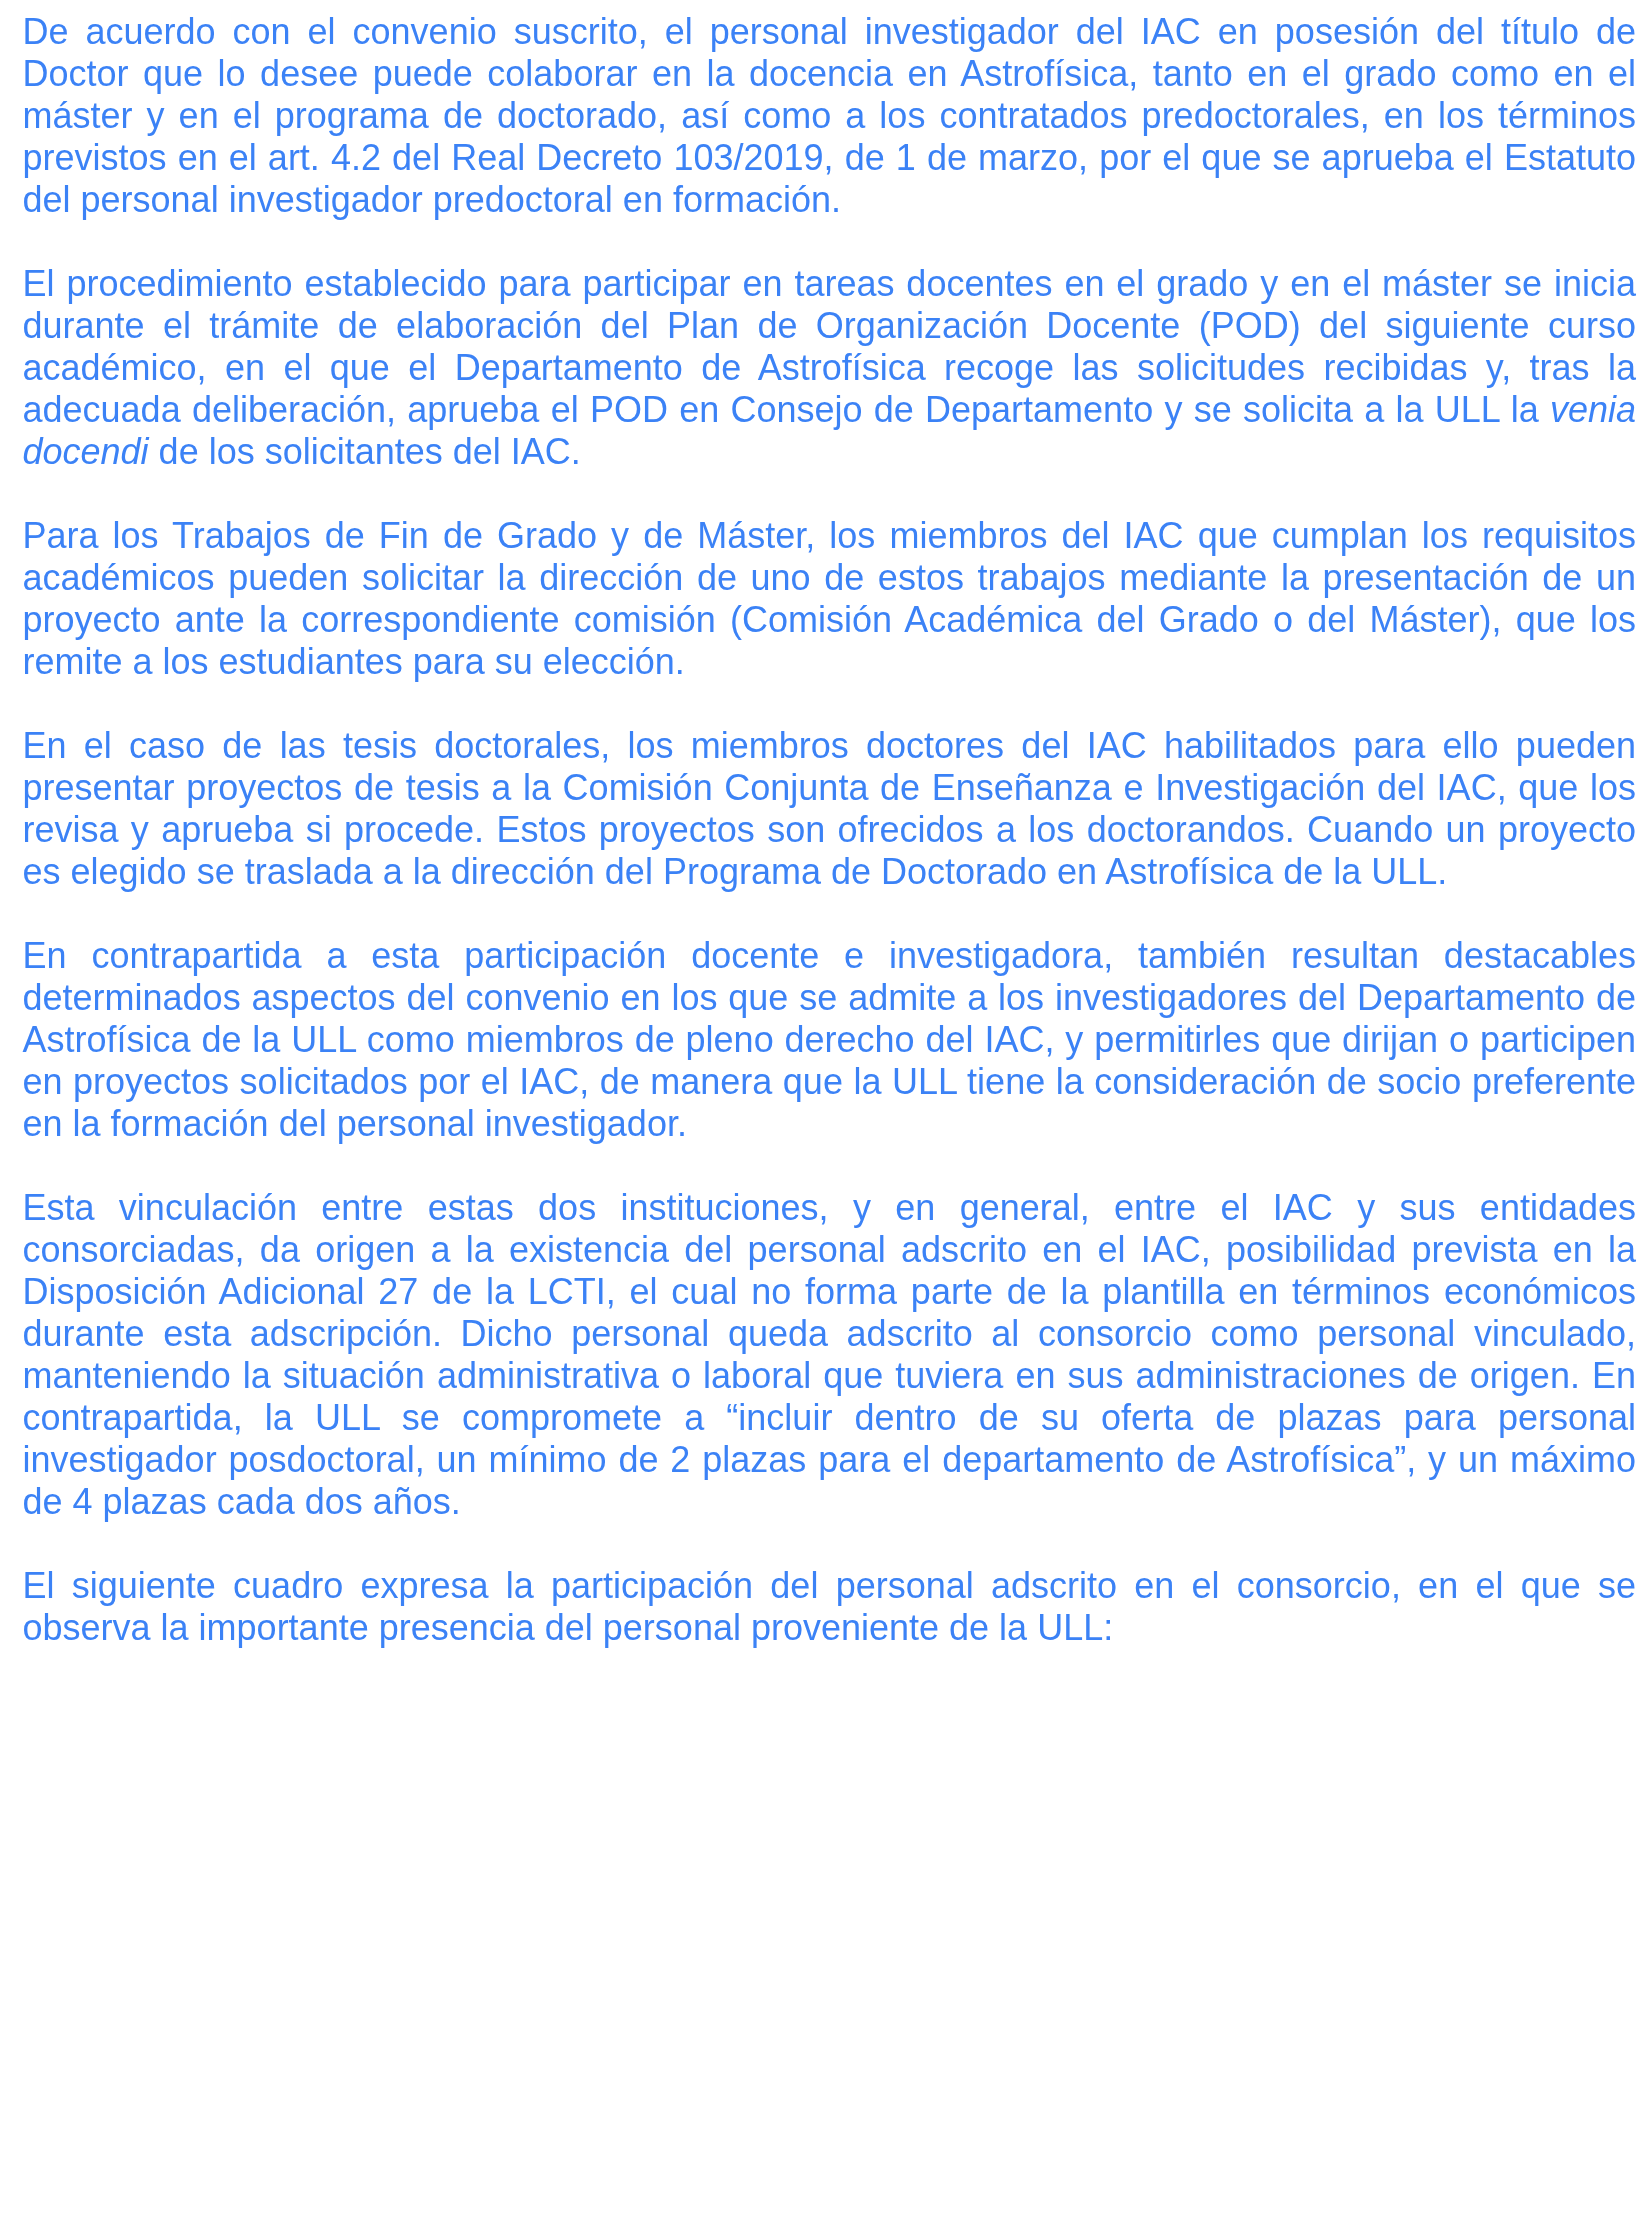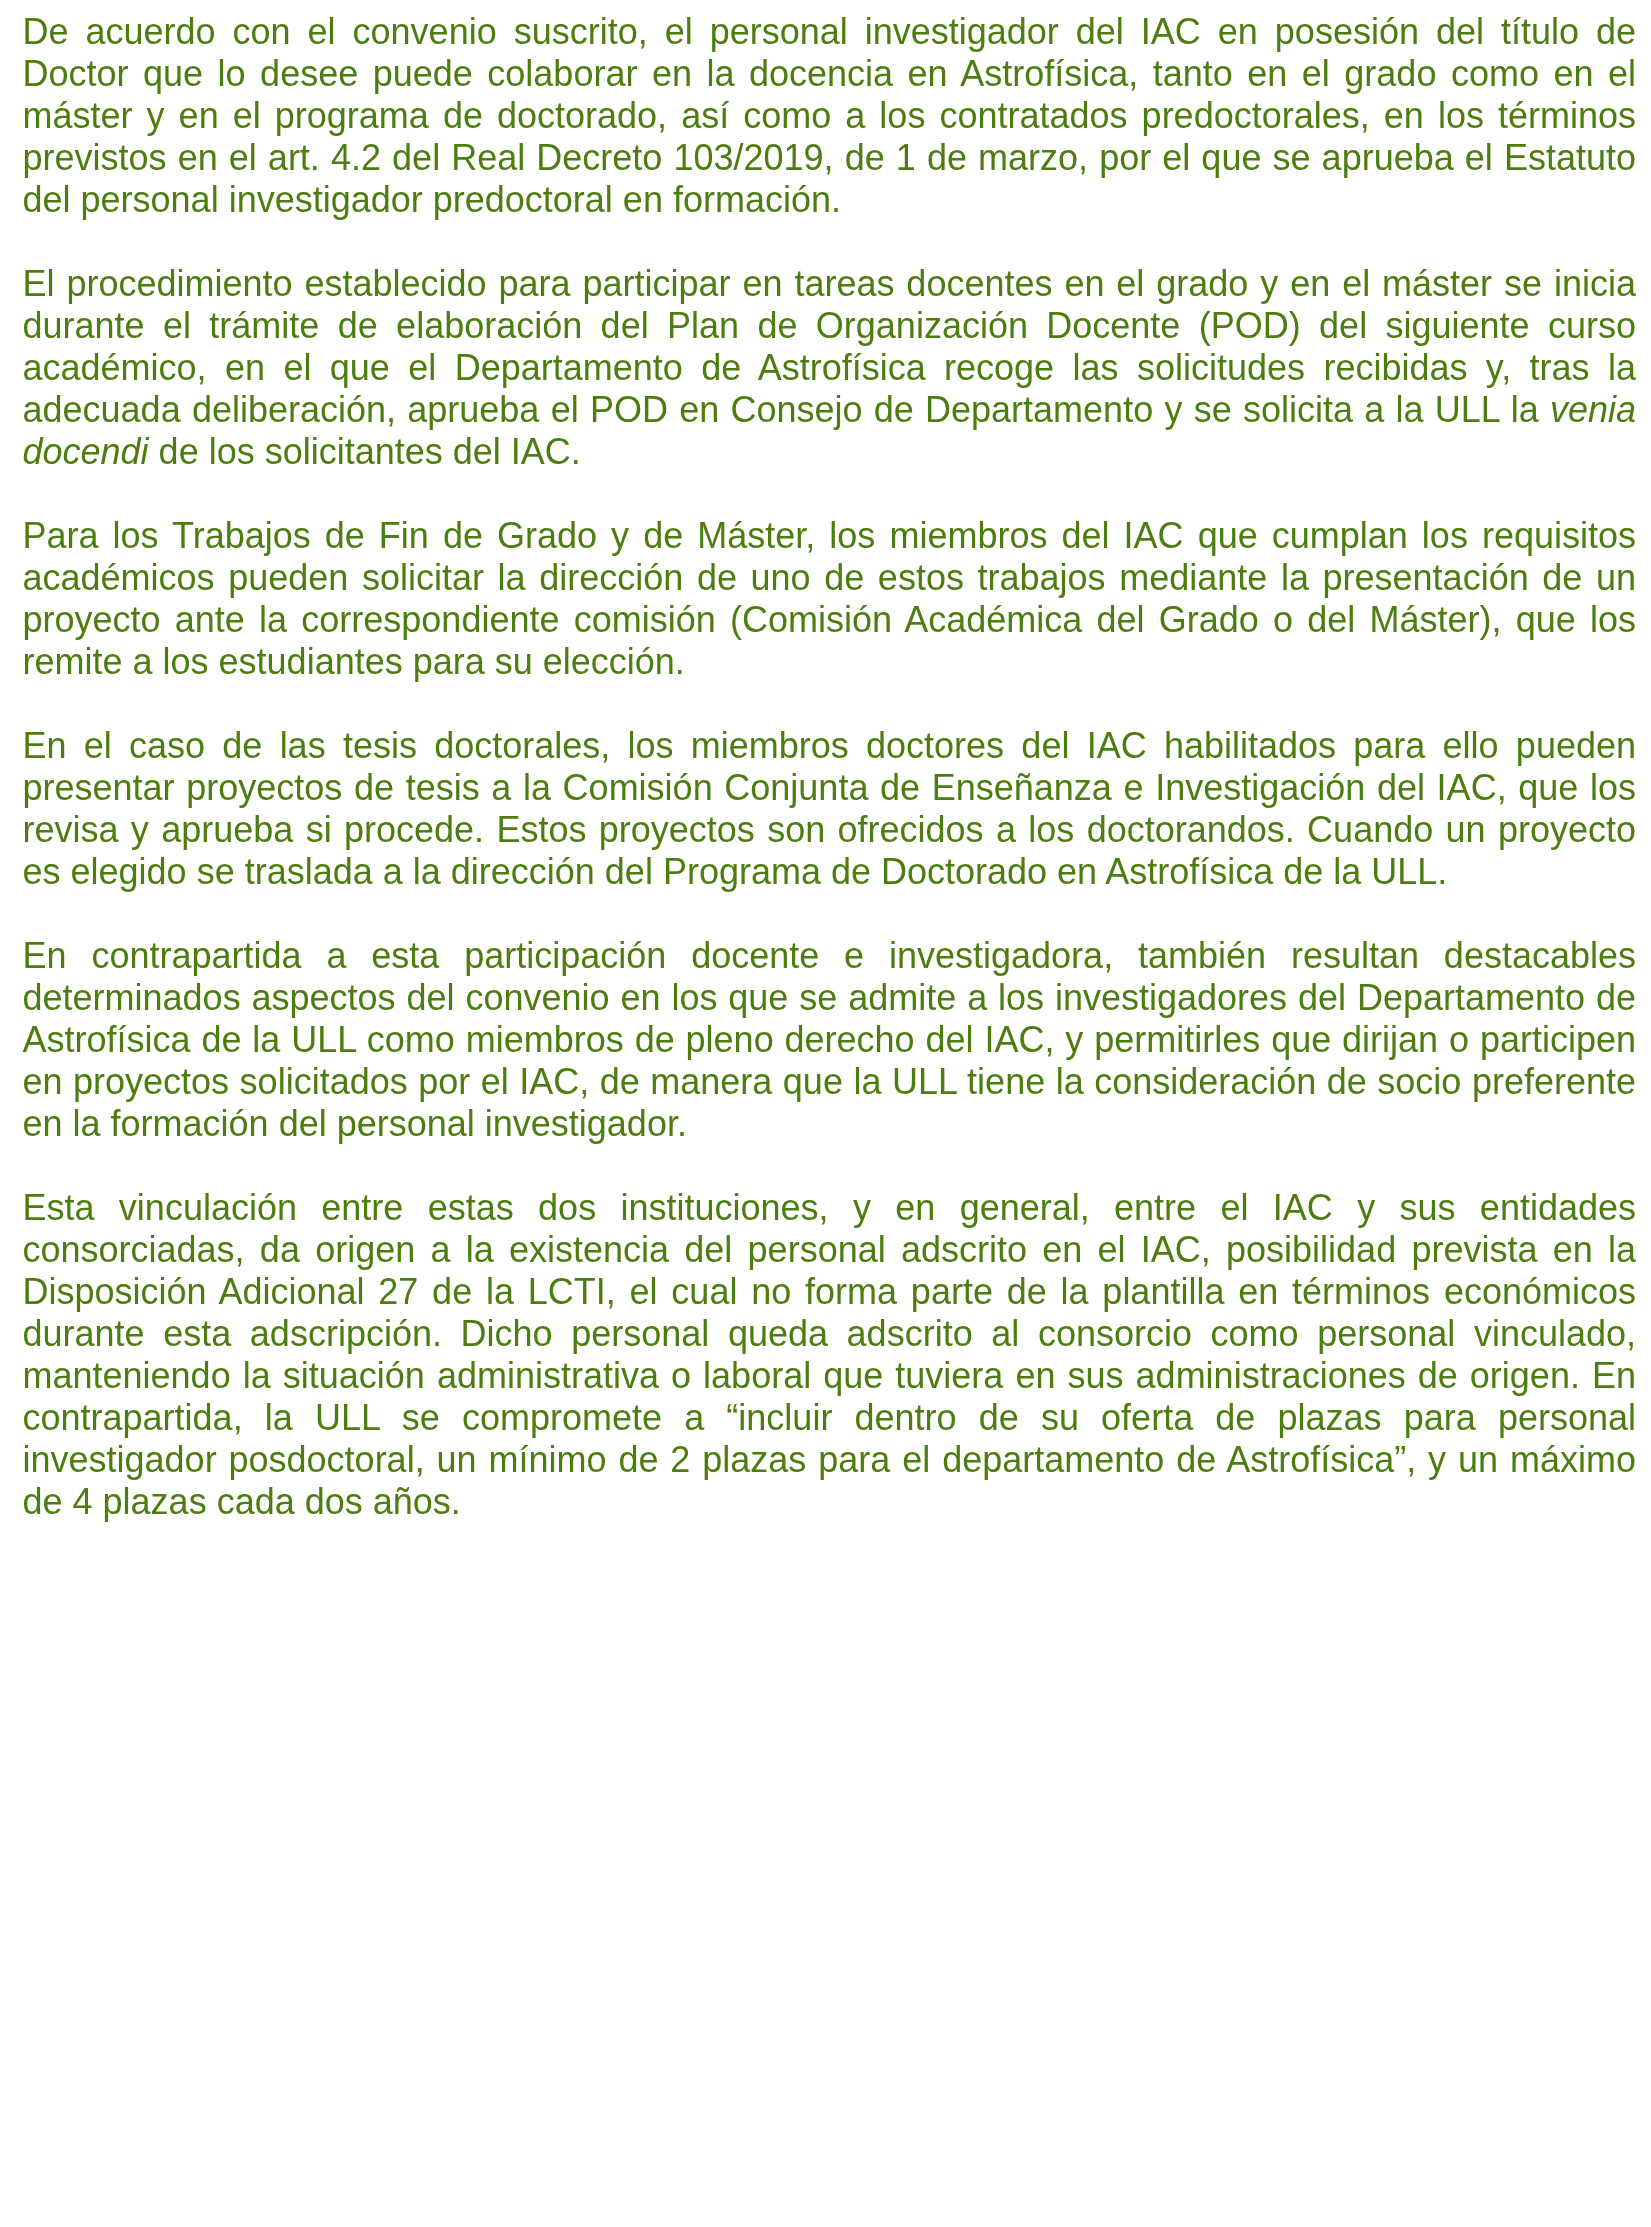--- a/index.html
+++ b/index.html
@@ -11,21 +11,21 @@
     width: 1652px;
     height: 2227px;
     overflow: hidden;
   }
   .page {
     box-sizing: border-box;
     width: 1652px;
     height: 2227px;
     padding: 10.5px 16px 0 22.5px;
     background: #ffffff;
-    color: #4d7c0f;
+    color: #3b82f6;
     font-family: "Liberation Sans", "DejaVu Sans", sans-serif;
     font-size: 36px;
     line-height: 42px;
     letter-spacing: 0px;
   }
   .para {
     margin: 0 0 42px 0;
     text-align: justify;
     text-justify: inter-word;
   }
@@ -46,15 +46,16 @@
   <p class="para"><span>El procedimiento establecido para participar en tareas docentes en el grado y en el máster se inicia durante el trámite de elaboración del Plan de Organización Docente (POD) del siguiente curso académico, en el que el Departamento de Astrofísica recoge las solicitudes recibidas y, tras la adecuada deliberación, aprueba el POD en Consejo de Departamento y se solicita a la ULL la </span><em class="italic-run">venia docendi</em><span> de los solicitantes del IAC.</span></p>
 
   <p class="para"><span>Para los Trabajos de Fin de Grado y de Máster, los miembros del IAC que cumplan los requisitos académicos pueden solicitar la dirección de uno de estos trabajos mediante la presentación de un proyecto ante la correspondiente comisión (Comisión Académica del Grado o del Máster), que los remite a los estudiantes para su elección.</span></p>
 
   <p class="para"><span>En el caso de las tesis doctorales, los miembros doctores del IAC habilitados para ello pueden presentar proyectos de tesis a la Comisión Conjunta de Enseñanza e Investigación del IAC, que los revisa y aprueba si procede. Estos proyectos son ofrecidos a los doctorandos. Cuando un proyecto es elegido se traslada a la dirección del Programa de Doctorado en Astrofísica de la ULL.</span></p>
 
   <p class="para"><span>En contrapartida a esta participación docente e investigadora, también resultan destacables determinados aspectos del convenio en los que se admite a los investigadores del Departamento de Astrofísica de la ULL como miembros de pleno derecho del IAC, y permitirles que dirijan o participen en proyectos solicitados por el IAC, de manera que la ULL tiene la consideración de socio preferente en la formación del personal investigador.</span></p>
 
   <p class="para"><span>Esta vinculación entre estas dos instituciones, y en general, entre el IAC y sus entidades consorciadas, da origen a la existencia del personal adscrito en el IAC, posibilidad prevista en la Disposición Adicional 27 de la LCTI, el cual no forma parte de la plantilla en términos económicos durante esta adscripción. Dicho personal queda adscrito al consorcio como personal vinculado, manteniendo la situación administrativa o laboral que tuviera en sus administraciones de origen. En contrapartida, la ULL se compromete a “incluir dentro de su oferta de plazas para personal investigador posdoctoral, un mínimo de 2 plazas para el departamento de Astrofísica”, y un máximo de 4 plazas cada dos años.</span></p>
 
+  <p class="para"><span>El siguiente cuadro expresa la participación del personal adscrito en el consorcio, en el que se observa la importante presencia del personal proveniente de la ULL:</span></p>
 
 </main>
 
 
 </body></html>

